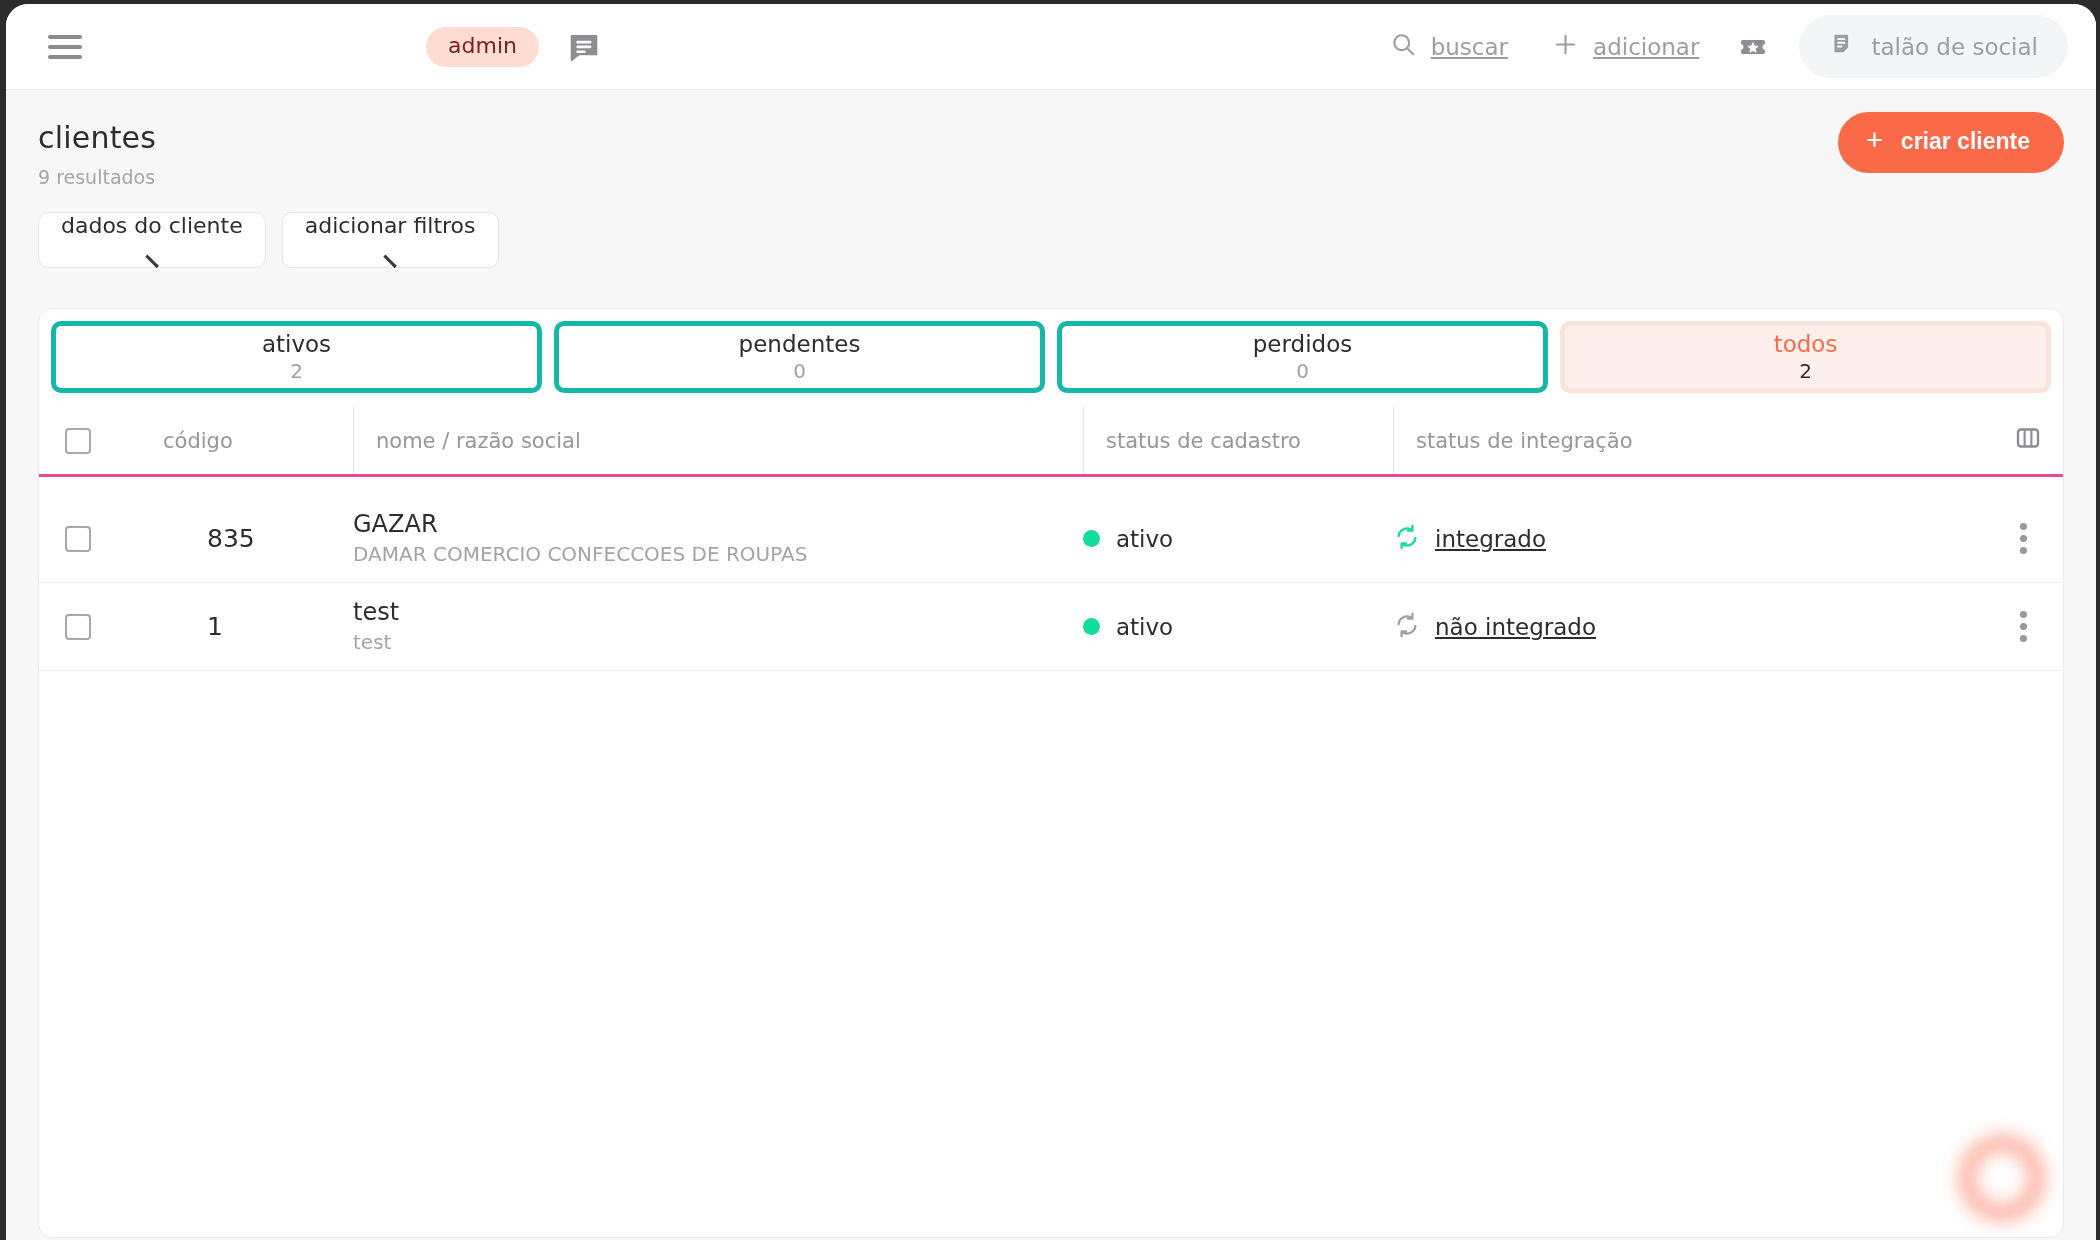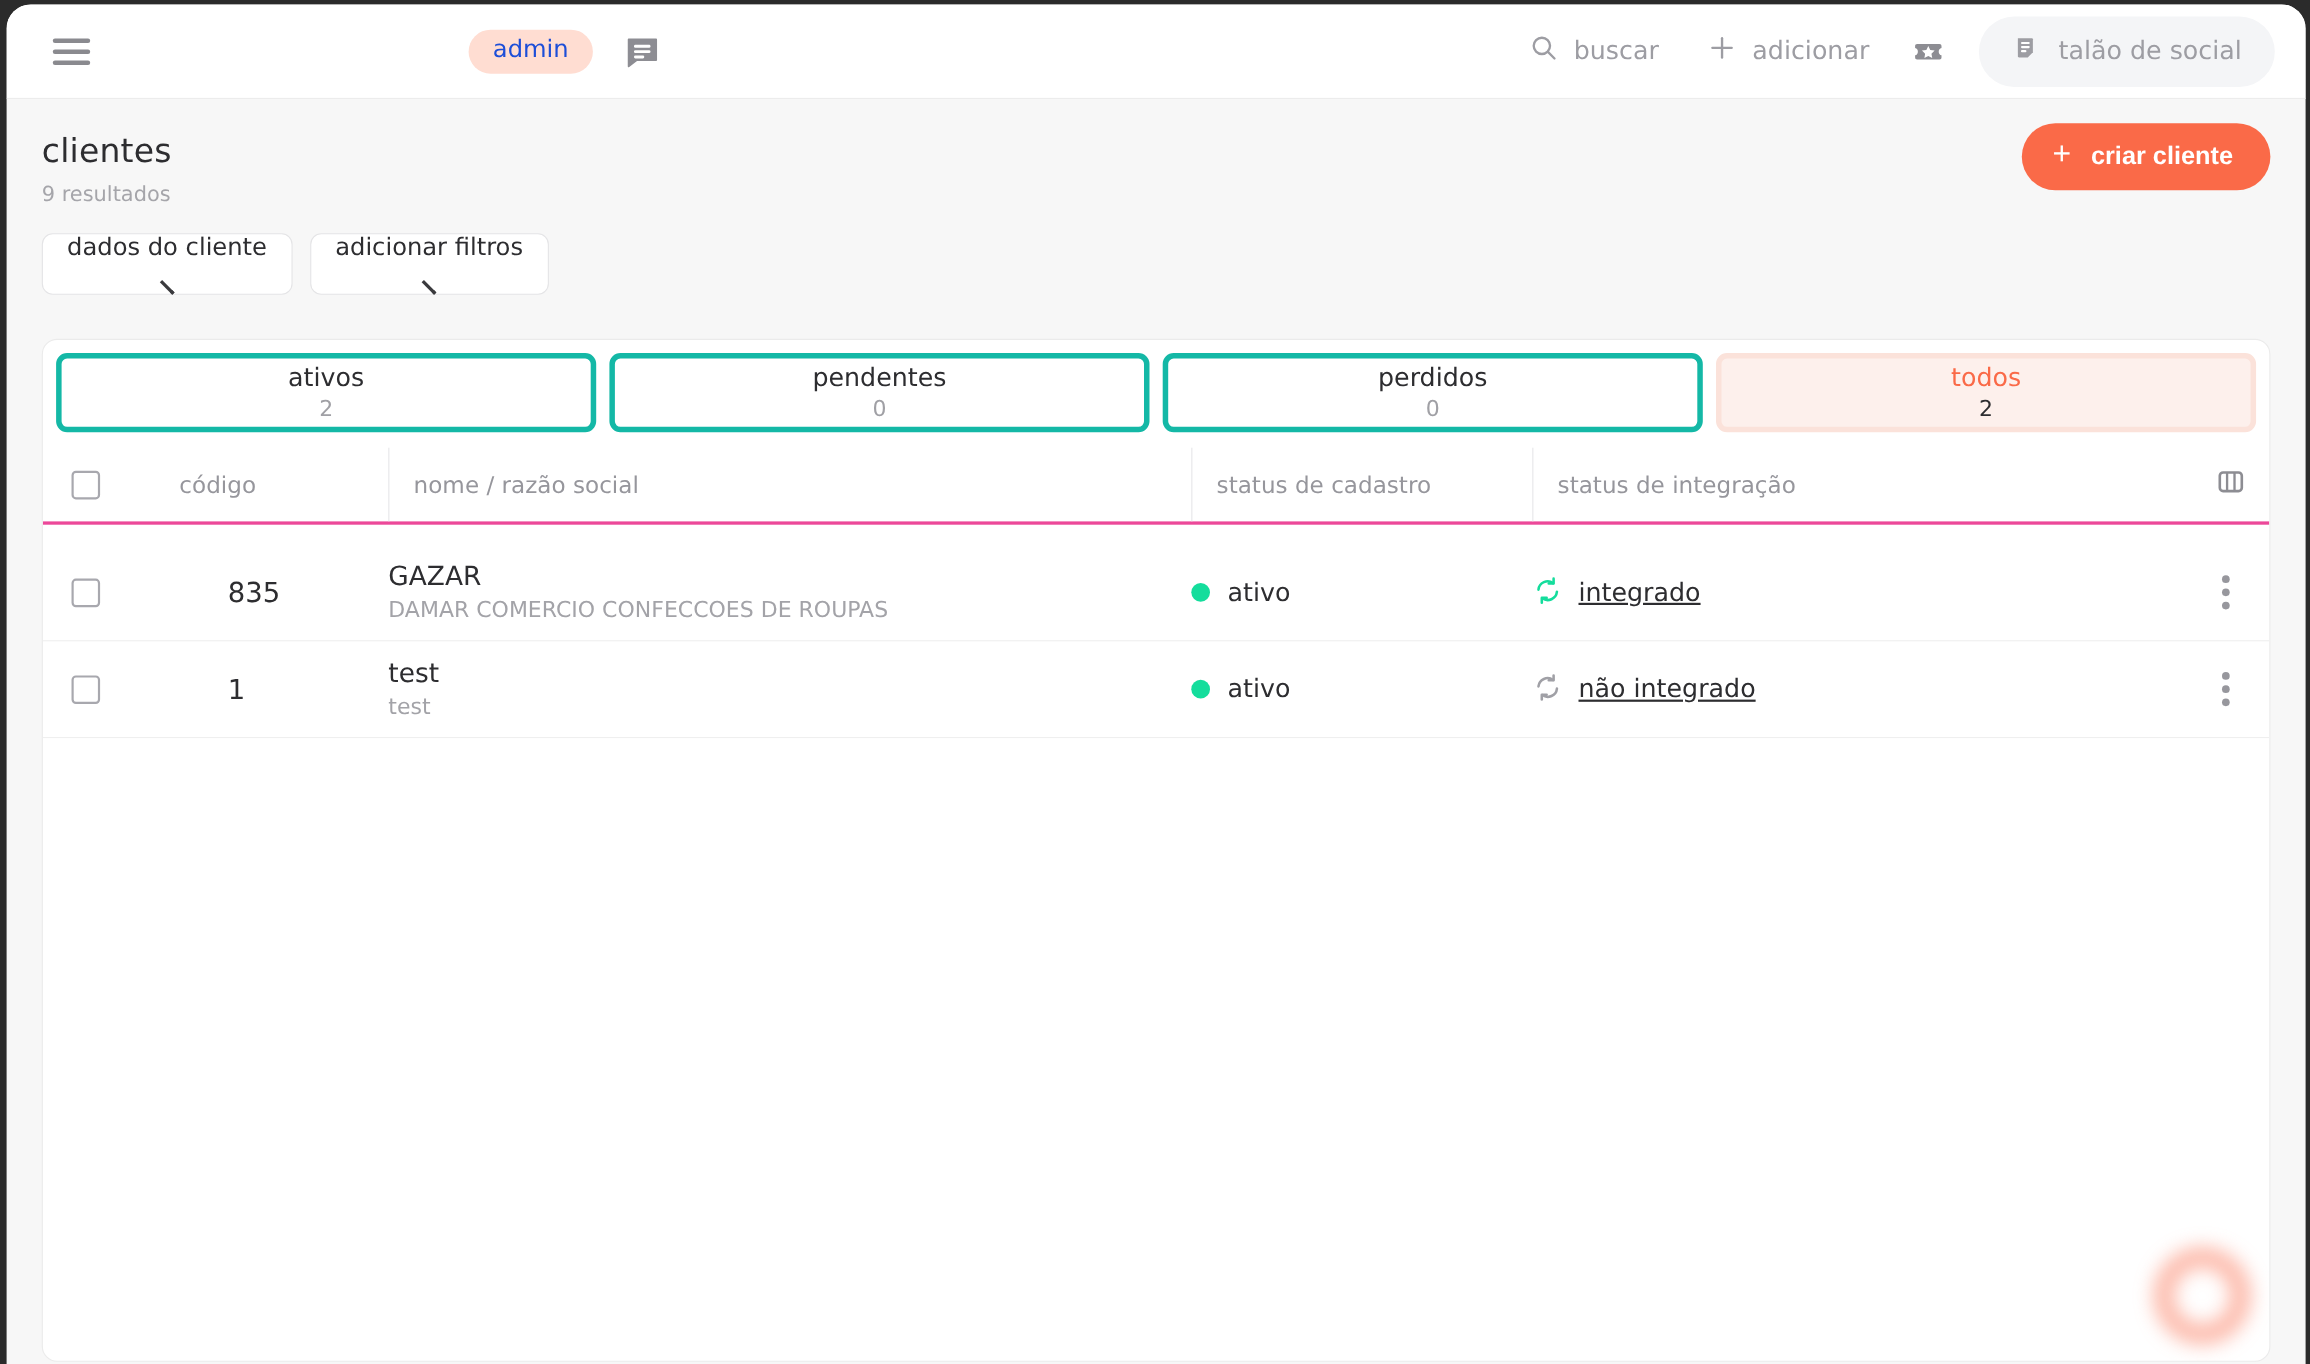--- a/index.html
+++ b/index.html
@@ -46,21 +46,21 @@
     display: block;
     height: 4px;
     width: 100%;
     background: #8a8a8f;
     border-radius: 2px;
   }
 
   .admin-pill {
     margin-left: 344px;
     background: #ffddd2;
-    color: #1d4ed8;
+    color: #7f1d1d;
     font-size: 22px;
     padding: 8px 22px 10px;
     border-radius: 999px;
     line-height: 1;
     cursor: pointer;
   }
 
   .chat-icon {
     margin-left: 28px;
     cursor: pointer;
@@ -78,20 +78,21 @@
 
   .tb-action {
     display: flex;
     align-items: center;
     gap: 14px;
     color: #9d9da3;
     font-size: 23px;
     padding: 10px 22px;
     cursor: pointer;
     white-space: nowrap;
+    text-decoration: underline;
   }
 
   .tb-icon-only {
     padding: 10px 16px;
     cursor: pointer;
     display: flex;
     align-items: center;
   }
 
   .tb-pill {

